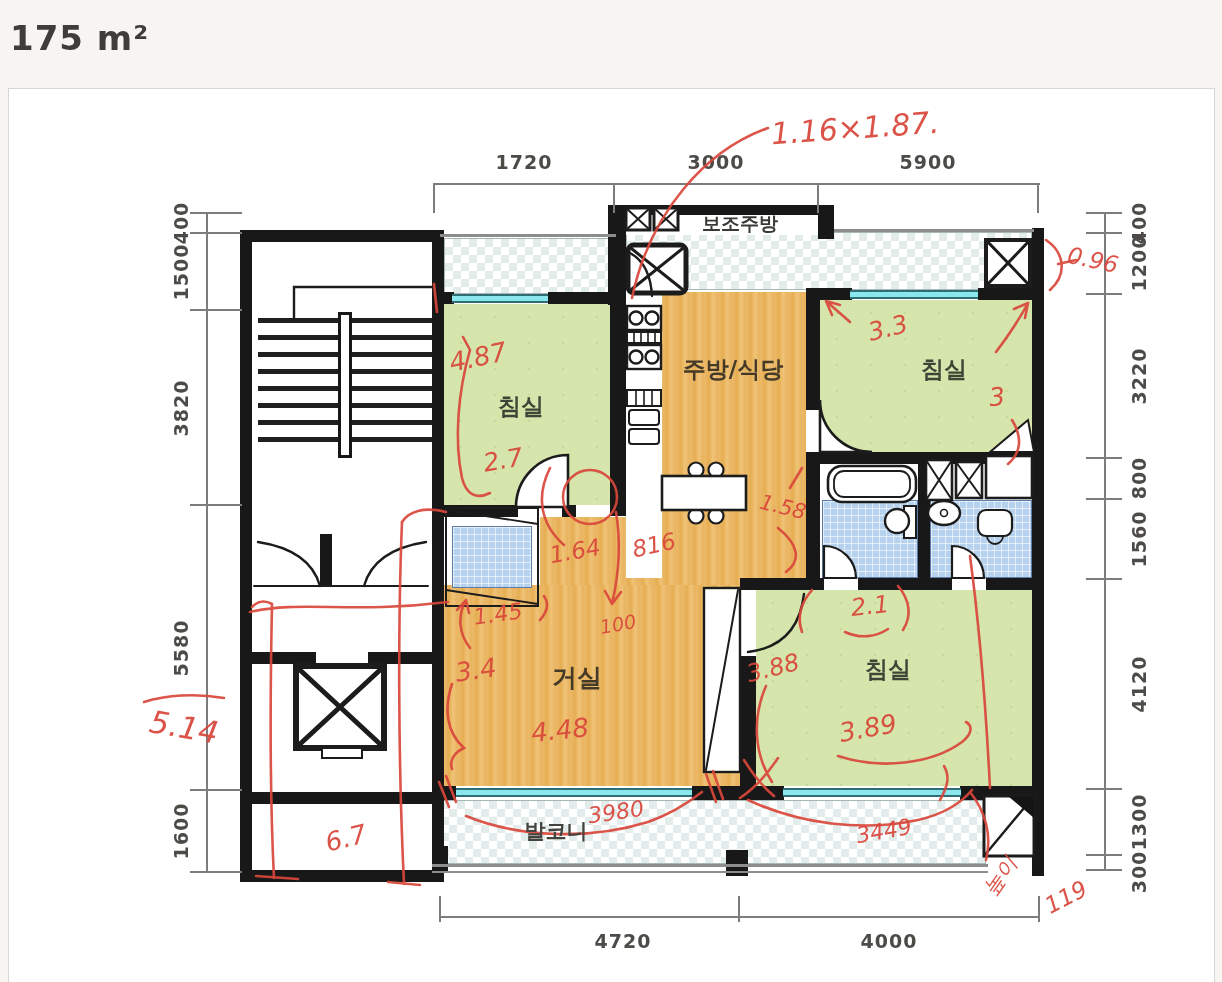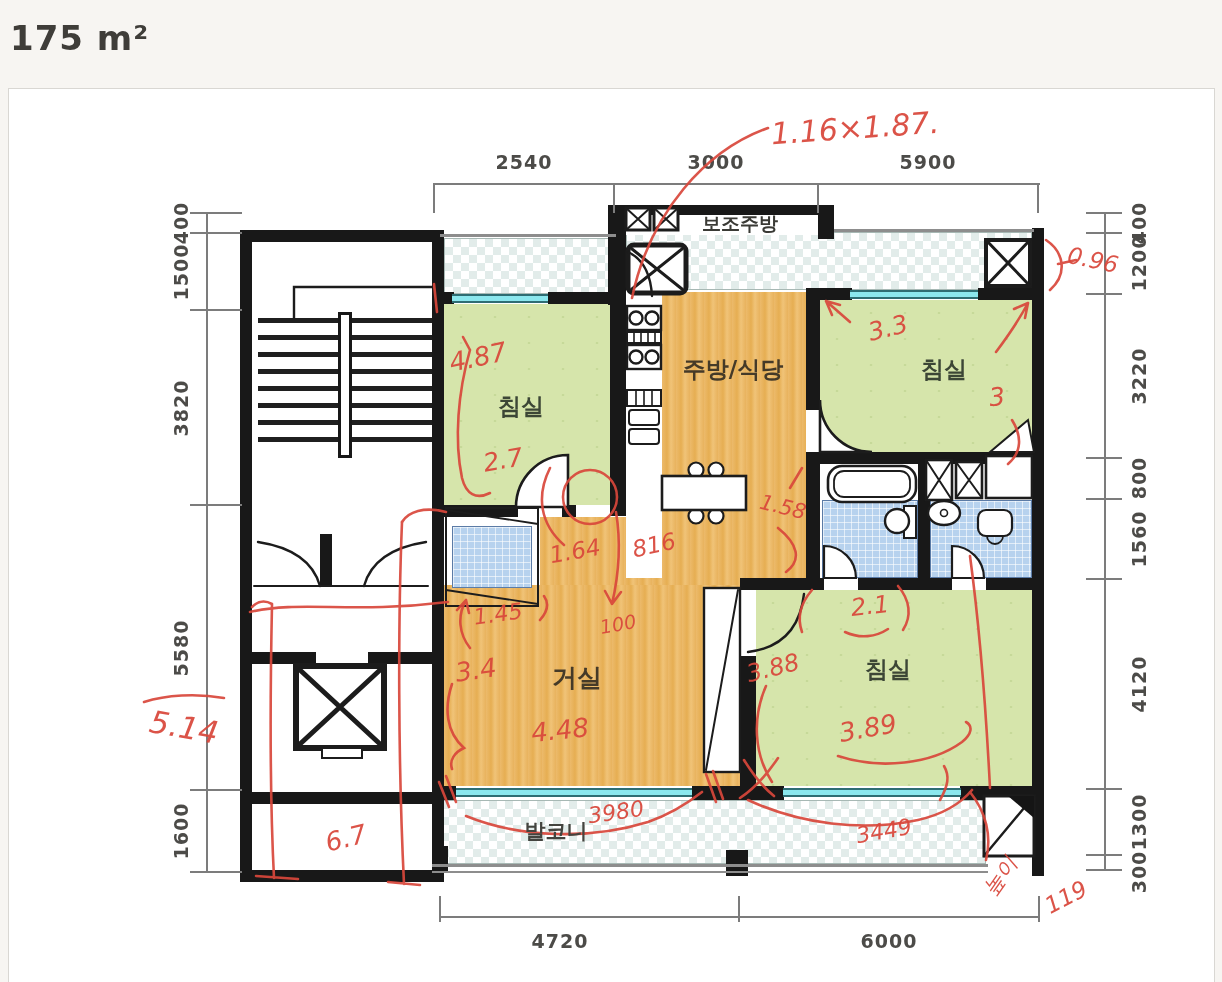--- a/index.html
+++ b/index.html
@@ -121,38 +121,38 @@
   <div class="dline" style="left:1086px;top:498px;width:36px;height:2px"></div>
   <div class="dline" style="left:1086px;top:578px;width:36px;height:2px"></div>
   <div class="dline" style="left:1086px;top:788px;width:36px;height:2px"></div>
   <div class="dline" style="left:1086px;top:854px;width:36px;height:2px"></div>
   <div class="dline" style="left:1086px;top:869px;width:36px;height:2px"></div>
   <div class="dline" style="left:440px;top:916px;width:600px;height:2px"></div>
   <div class="dline" style="left:439px;top:896px;width:2px;height:26px"></div>
   <div class="dline" style="left:738px;top:896px;width:2px;height:26px"></div>
   <div class="dline" style="left:1038px;top:896px;width:2px;height:26px"></div>
 
-  <div class="dim ctr" style="left:524px;top:162px">2540</div>
+  <div class="dim ctr" style="left:524px;top:162px">1720</div>
   <div class="dim ctr" style="left:716px;top:162px">3000</div>
   <div class="dim ctr" style="left:928px;top:162px">5900</div>
   <div class="dim rl" style="left:181px;top:223px">400</div>
   <div class="dim rl" style="left:181px;top:272px">1500</div>
   <div class="dim rl" style="left:181px;top:408px">3820</div>
   <div class="dim rl" style="left:181px;top:648px">5580</div>
   <div class="dim rl" style="left:181px;top:831px">1600</div>
   <div class="dim rl" style="left:1139px;top:223px">400</div>
   <div class="dim rl" style="left:1139px;top:263px">1200</div>
   <div class="dim rl" style="left:1139px;top:376px">3220</div>
   <div class="dim rl" style="left:1139px;top:478px">800</div>
   <div class="dim rl" style="left:1139px;top:539px">1560</div>
   <div class="dim rl" style="left:1139px;top:684px">4120</div>
   <div class="dim rl" style="left:1139px;top:822px">1300</div>
   <div class="dim rl" style="left:1139px;top:872px">300</div>
-  <div class="dim ctr" style="left:560px;top:941px">4720</div>
-  <div class="dim ctr" style="left:889px;top:941px">6000</div>
+  <div class="dim ctr" style="left:623px;top:941px">4720</div>
+  <div class="dim ctr" style="left:889px;top:941px">4000</div>
 
   <svg class="lay" width="1222" height="982" fill="none" stroke="#1c1c1c" stroke-width="2.4" stroke-linecap="round">
     <g>
         <path d="M 294 318 L 294 287 L 434 287"></path>
       </g>
     <g>
       <path d="M 258 542 Q 310 550 320 586"></path>
       <path d="M 426 542 Q 374 550 364 586"></path>
       <path d="M 254 586 L 428 586" stroke-width="2"></path>
     </g>

